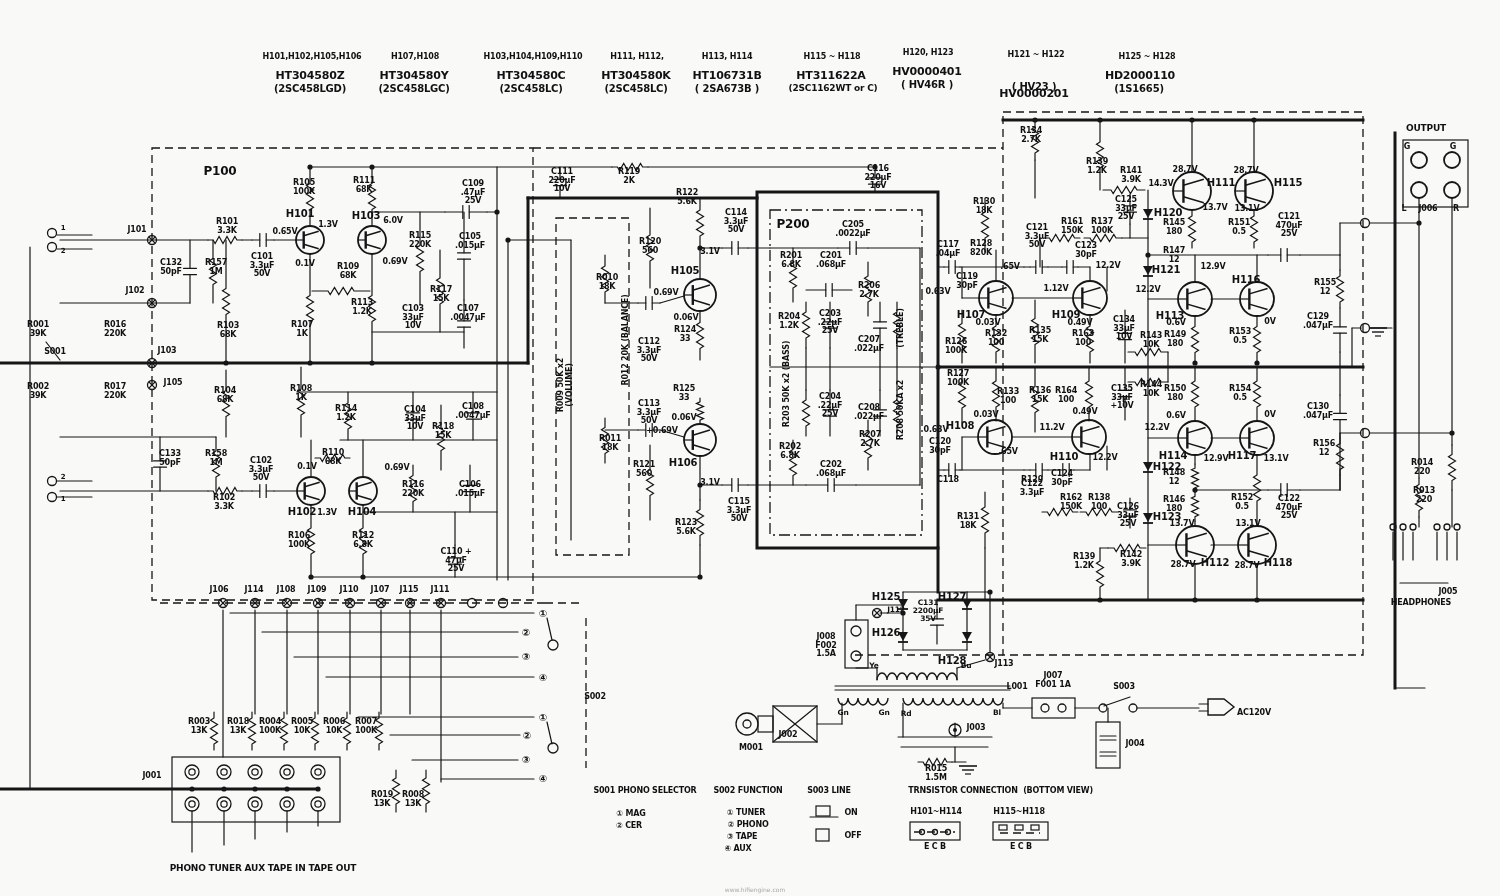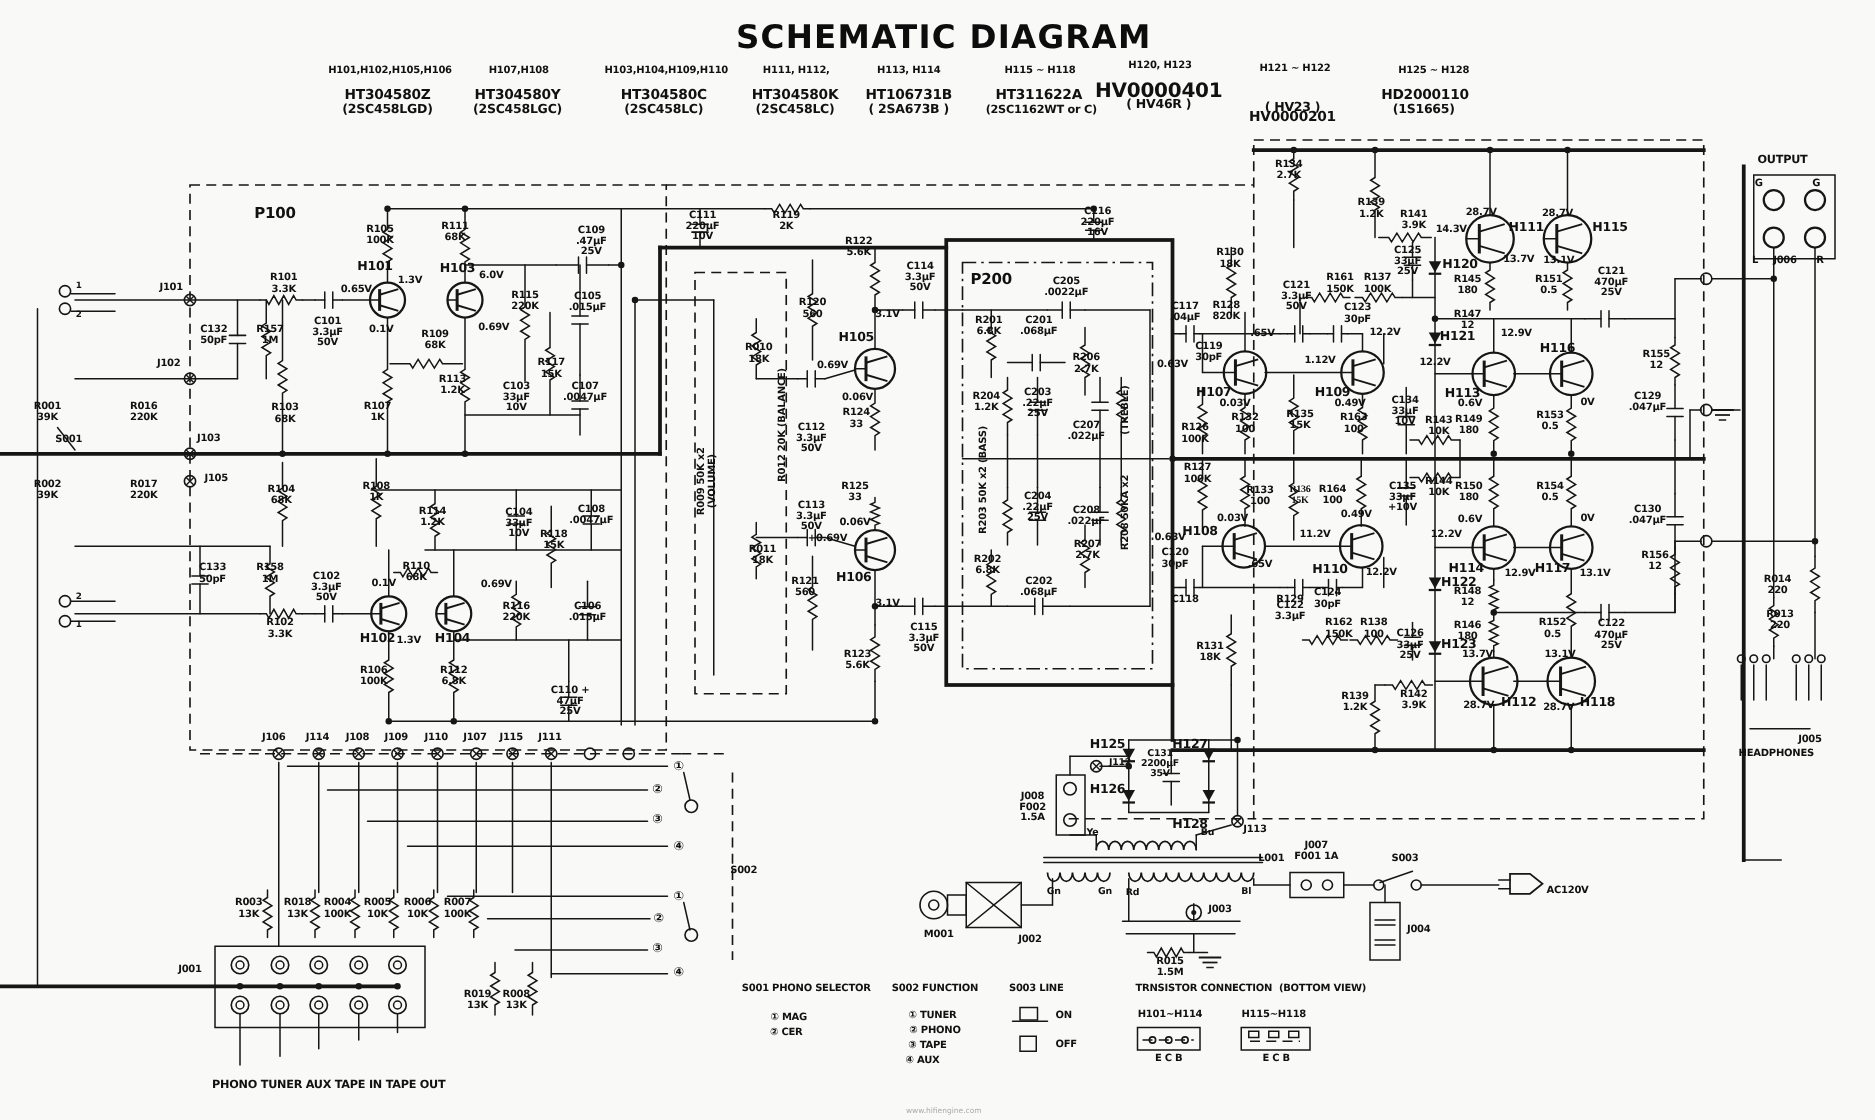--- a/index.html
+++ b/index.html
@@ -744,21 +744,21 @@
       <div class="lbl" style="left: 637px; top: 57px; font-size: 8px; transform: translate(-50%, -50%);">H111, H112,</div>
       <div class="lbl" style="left: 636px; top: 76px; font-size: 11px; transform: translate(-50%, -50%);">HT304580K</div>
       <div class="lbl" style="left: 636px; top: 89px; font-size: 10px; transform: translate(-50%, -50%);">(2SC458LC)</div>
       <div class="lbl" style="left: 727px; top: 57px; font-size: 8px; transform: translate(-50%, -50%);">H113, H114</div>
       <div class="lbl" style="left: 727px; top: 76px; font-size: 11px; transform: translate(-50%, -50%);">HT106731B</div>
       <div class="lbl" style="left: 727px; top: 89px; font-size: 10px; transform: translate(-50%, -50%);">( 2SA673B )</div>
       <div class="lbl" style="left: 832px; top: 57px; font-size: 8px; transform: translate(-50%, -50%);">H115 ~ H118</div>
       <div class="lbl" style="left: 831px; top: 76px; font-size: 11px; transform: translate(-50%, -50%);">HT311622A</div>
       <div class="lbl" style="left: 833px; top: 89px; font-size: 9px; transform: translate(-50%, -50%);">(2SC1162WT or C)</div>
       <div class="lbl" style="left: 928px; top: 53px; font-size: 8px; transform: translate(-50%, -50%);">H120, H123</div>
-      <div class="lbl" style="left: 927px; top: 72px; font-size: 16px; transform: translate(-50%, -50%);">HV0000401</div>
+      <div class="lbl" style="left: 927px; top: 72px; font-size: 11px; transform: translate(-50%, -50%);">HV0000401</div>
       <div class="lbl" style="left: 927px; top: 85px; font-size: 10px; transform: translate(-50%, -50%);">( HV46R )</div>
       <div class="lbl" style="left: 1036px; top: 55px; font-size: 8px; transform: translate(-50%, -50%);">H121 ~ H122</div>
       <div class="lbl" style="left: 1034px; top: 74px; font-size: 11px; transform: translate(-50%, -50%); margin-top: 20px;">HV0000201</div>
       <div class="lbl" style="left: 1034px; top: 87px; font-size: 10px; transform: translate(-50%, -50%);">( HV23 )</div>
       <div class="lbl" style="left: 1147px; top: 57px; font-size: 8px; transform: translate(-50%, -50%);">H125 ~ H128</div>
       <div class="lbl" style="left: 1140px; top: 76px; font-size: 11px; transform: translate(-50%, -50%);">HD2000110</div>
       <div class="lbl" style="left: 1139px; top: 89px; font-size: 10px; transform: translate(-50%, -50%);">(1S1665)</div>
       <div class="lbl" style="left: 220px; top: 171px; font-size: 12px; transform: translate(-50%, -50%);">P100</div>
       <div class="lbl" style="left: 793px; top: 224px; font-size: 12px; transform: translate(-50%, -50%);">P200</div>
       <div class="lbl" style="left: 63px; top: 229px; font-size: 7px; transform: translate(-50%, -50%);">1</div>
@@ -1078,21 +1078,21 @@
       <div class="lbl" style="left: 1071px; top: 503px; font-size: 8px; transform: translate(-50%, -50%);">R162
 150K</div>
       <div class="lbl" style="left: 1099px; top: 503px; font-size: 8px; transform: translate(-50%, -50%);">R138
 100</div>
       <div class="lbl" style="left: 1064px; top: 457px; font-size: 10px; transform: translate(-50%, -50%);">H110</div>
       <div class="lbl" style="left: 1052px; top: 428px; font-size: 8px; transform: translate(-50%, -50%);">11.2V</div>
       <div class="lbl" style="left: 1105px; top: 458px; font-size: 8px; transform: translate(-50%, -50%);">12.2V</div>
       <div class="lbl" style="left: 1085px; top: 412px; font-size: 8px; transform: translate(-50%, -50%);">0.49V</div>
       <div class="lbl" style="left: 1066px; top: 396px; font-size: 8px; transform: translate(-50%, -50%);">R164
 100</div>
-      <div class="lbl" style="left: 1040px; top: 396px; font-size: 8px; transform: translate(-50%, -50%); font-family: Liberation Serif, serif;">R136
+      <div class="lbl" style="left: 1040px; top: 396px; font-size: 8px; transform: translate(-50%, -50%);">R136
 15K</div>
       <div class="lbl" style="left: 968px; top: 522px; font-size: 8px; transform: translate(-50%, -50%);">R131
 18K</div>
       <div class="lbl" style="left: 1426px; top: 129px; font-size: 9px; transform: translate(-50%, -50%);">OUTPUT</div>
       <div class="lbl" style="left: 1407px; top: 147px; font-size: 8px; transform: translate(-50%, -50%);">G</div>
       <div class="lbl" style="left: 1453px; top: 147px; font-size: 8px; transform: translate(-50%, -50%);">G</div>
       <div class="lbl" style="left: 1404px; top: 209px; font-size: 8px; transform: translate(-50%, -50%);">L</div>
       <div class="lbl" style="left: 1428px; top: 209px; font-size: 8px; transform: translate(-50%, -50%);">J006</div>
       <div class="lbl" style="left: 1456px; top: 209px; font-size: 8px; transform: translate(-50%, -50%);">R</div>
       <div class="lbl" style="left: 1422px; top: 468px; font-size: 8px; transform: translate(-50%, -50%);">R014
@@ -1117,21 +1117,21 @@
 1.5A</div>
       <div class="lbl" style="left: 1017px; top: 687px; font-size: 8px; transform: translate(-50%, -50%);">L001</div>
       <div class="lbl" style="left: 1053px; top: 681px; font-size: 8px; transform: translate(-50%, -50%);">J007
 F001 1A</div>
       <div class="lbl" style="left: 1124px; top: 687px; font-size: 8px; transform: translate(-50%, -50%);">S003</div>
       <div class="lbl" style="left: 843px; top: 713px; font-size: 7.5px; transform: translate(-50%, -50%);">Gn</div>
       <div class="lbl" style="left: 884px; top: 713px; font-size: 7.5px; transform: translate(-50%, -50%);">Gn</div>
       <div class="lbl" style="left: 906px; top: 714px; font-size: 7.5px; transform: translate(-50%, -50%);">Rd</div>
       <div class="lbl" style="left: 997px; top: 713px; font-size: 7.5px; transform: translate(-50%, -50%);">Bl</div>
       <div class="lbl" style="left: 751px; top: 748px; font-size: 8px; transform: translate(-50%, -50%);">M001</div>
-      <div class="lbl" style="left: 788px; top: 752px; font-size: 8px; transform: translate(-50%, -50%); margin-left: 36px;">J002</div>
+      <div class="lbl" style="left: 788px; top: 735px; font-size: 8px; transform: translate(-50%, -50%);">J002</div>
       <div class="lbl" style="left: 976px; top: 728px; font-size: 8px; transform: translate(-50%, -50%);">J003</div>
       <div class="lbl" style="left: 936px; top: 774px; font-size: 8px; transform: translate(-50%, -50%);">R015
 1.5M</div>
       <div class="lbl" style="left: 1135px; top: 744px; font-size: 8px; transform: translate(-50%, -50%);">J004</div>
       <div class="lbl" style="left: 1254px; top: 713px; font-size: 8px; transform: translate(-50%, -50%);">AC120V</div>
       <div class="lbl" style="left: 219px; top: 590px; font-size: 8px; transform: translate(-50%, -50%);">J106</div>
       <div class="lbl" style="left: 254px; top: 590px; font-size: 8px; transform: translate(-50%, -50%);">J114</div>
       <div class="lbl" style="left: 286px; top: 590px; font-size: 8px; transform: translate(-50%, -50%);">J108</div>
       <div class="lbl" style="left: 317px; top: 590px; font-size: 8px; transform: translate(-50%, -50%);">J109</div>
       <div class="lbl" style="left: 349px; top: 590px; font-size: 8px; transform: translate(-50%, -50%);">J110</div>
@@ -1176,15 +1176,14 @@
       <div class="lbl" style="left: 829px; top: 791px; font-size: 8px; transform: translate(-50%, -50%);">S003   LINE</div>
       <div class="lbl" style="left: 851px; top: 813px; font-size: 8px; transform: translate(-50%, -50%);">ON</div>
       <div class="lbl" style="left: 853px; top: 836px; font-size: 8px; transform: translate(-50%, -50%);">OFF</div>
       <div class="lbl" style="left: 963px; top: 791px; font-size: 8px; transform: translate(-50%, -50%);">TRNSISTOR  CONNECTION</div>
       <div class="lbl" style="left: 1058px; top: 791px; font-size: 8px; transform: translate(-50%, -50%);">(BOTTOM  VIEW)</div>
       <div class="lbl" style="left: 936px; top: 812px; font-size: 8px; transform: translate(-50%, -50%);">H101~H114</div>
       <div class="lbl" style="left: 1019px; top: 812px; font-size: 8px; transform: translate(-50%, -50%);">H115~H118</div>
       <div class="lbl" style="left: 935px; top: 847px; font-size: 8px; transform: translate(-50%, -50%);">E  C  B</div>
       <div class="lbl" style="left: 1021px; top: 847px; font-size: 8px; transform: translate(-50%, -50%);">E  C  B</div>
     </div>
-  <div id="title">SCHEMATIC DIAGRAM</div>
   <div id="wm">www.hifiengine.com</div>
 </div>
 
 </body></html>

